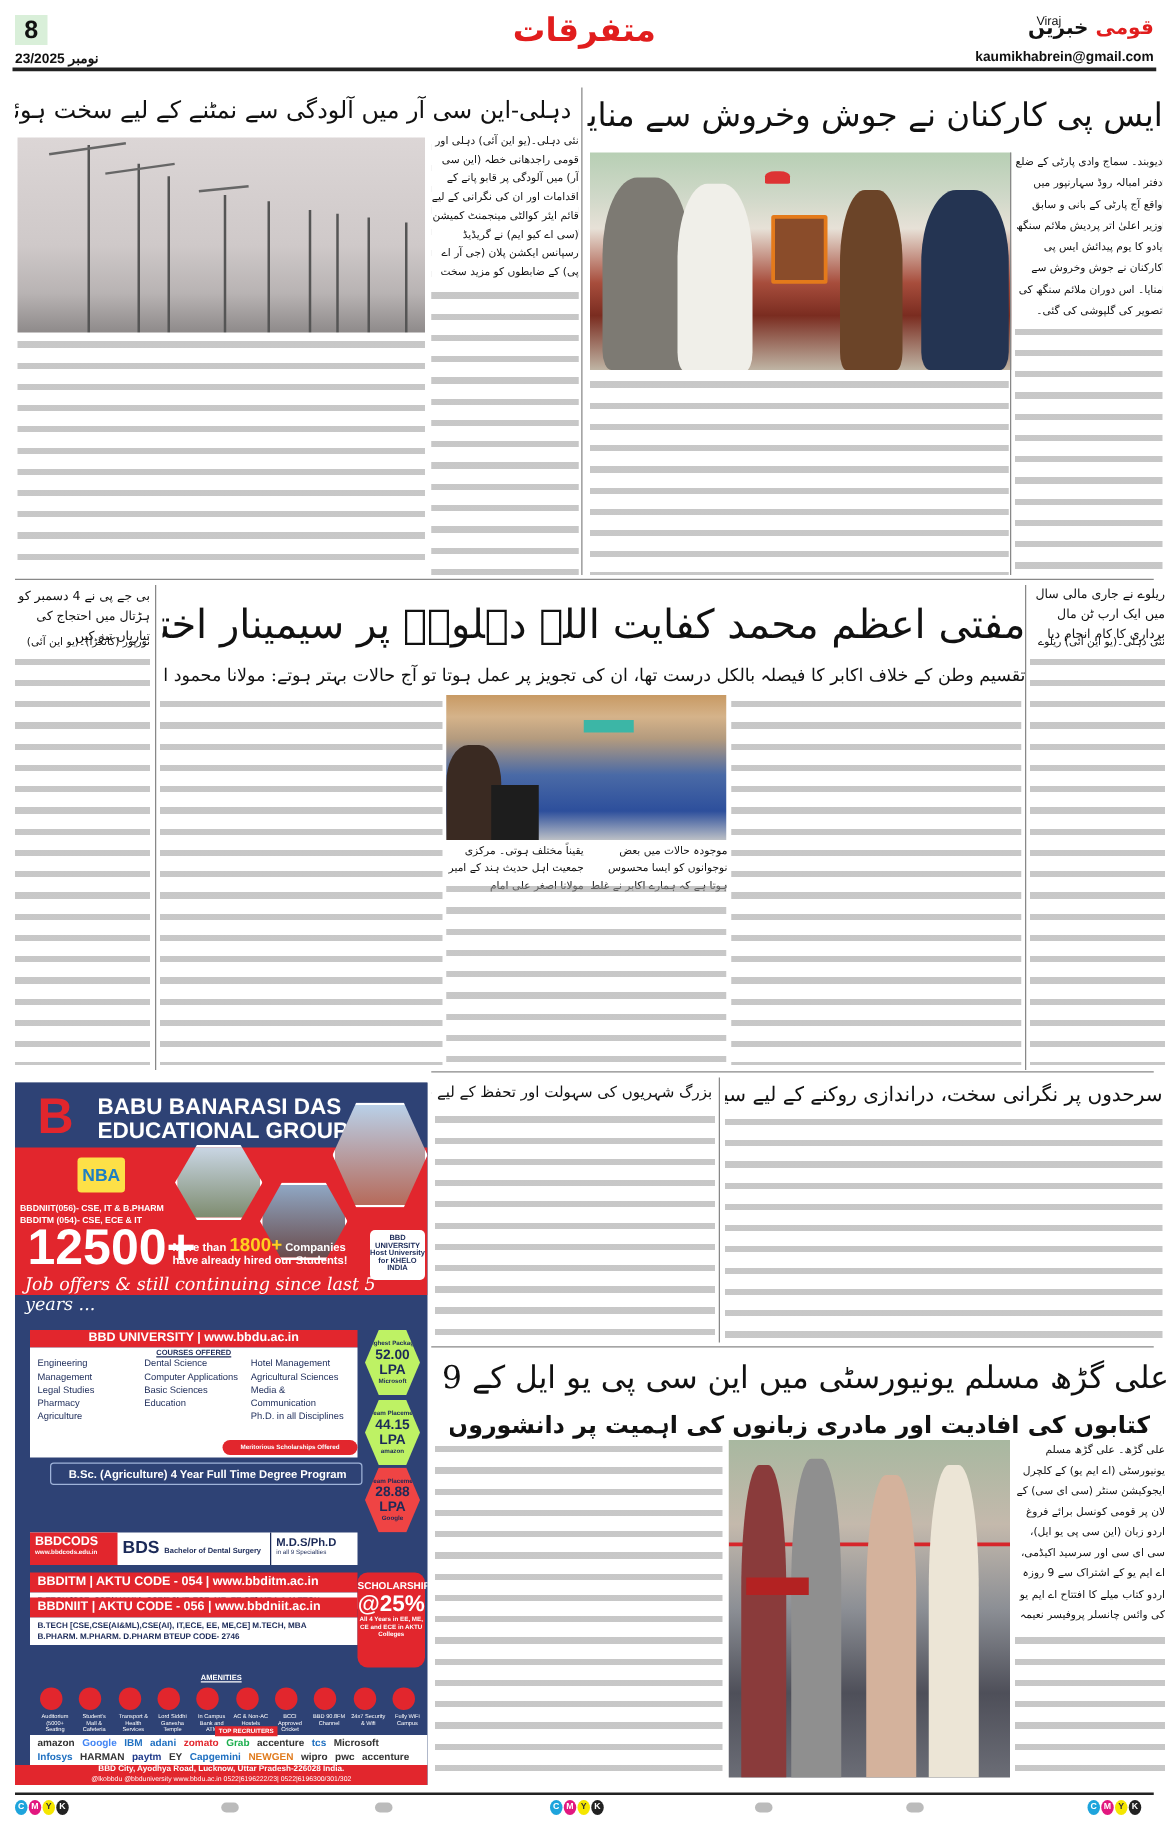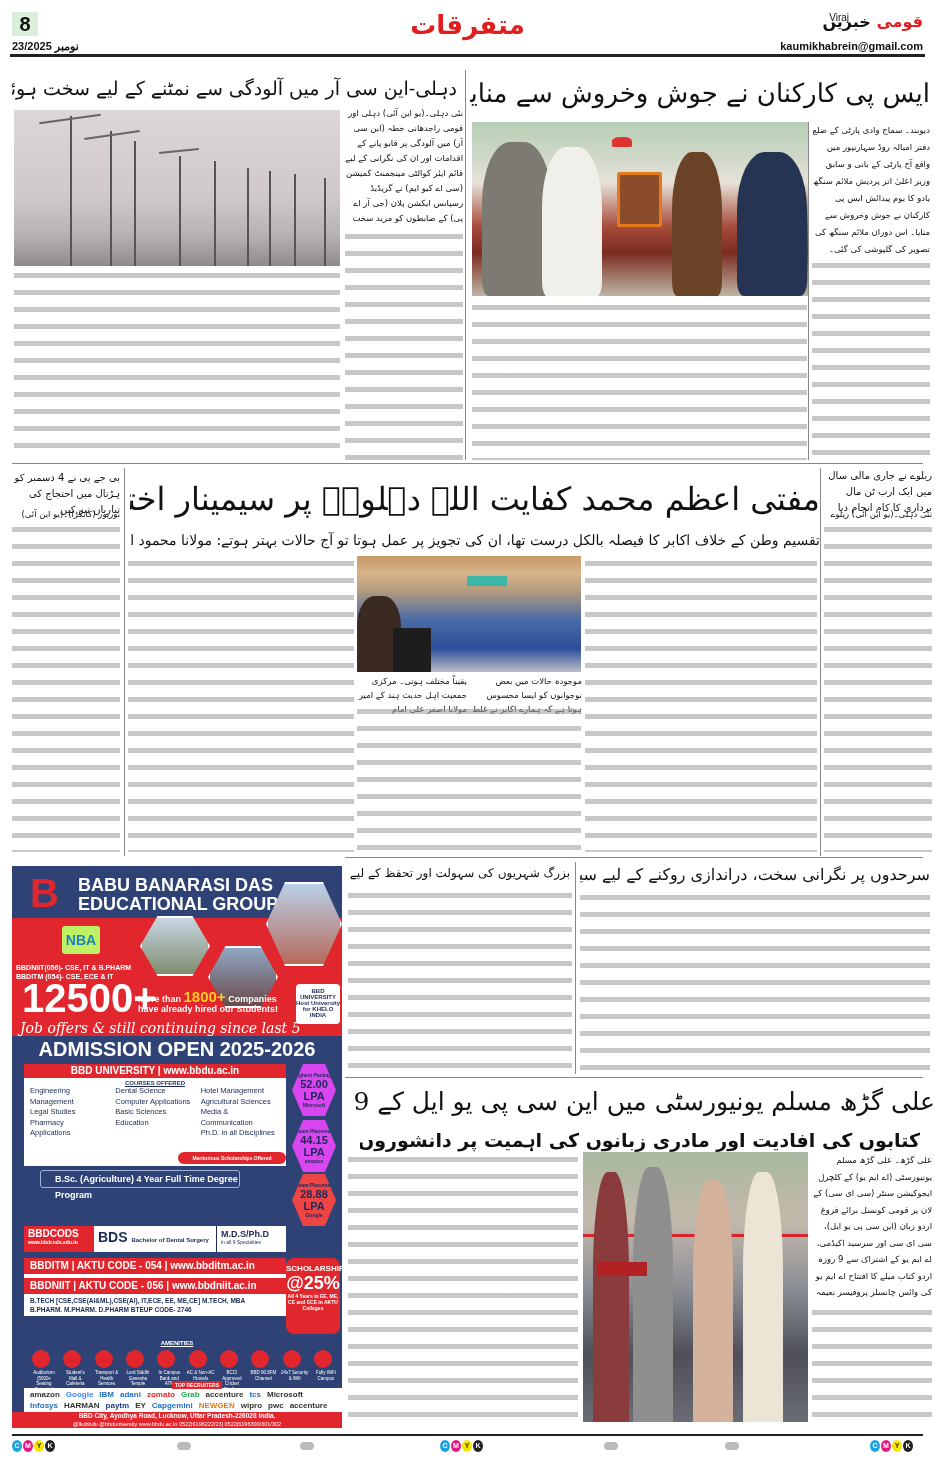--- a/index.html
+++ b/index.html
@@ -40,38 +40,38 @@
 .ph-smog .arm{position:absolute;height:2px;background:#666}
 .ph-hall{left:357px;top:556px;width:224px;height:116px;background:linear-gradient(180deg,#c89a64 0%,#d5b38a 15%,#b49b7e 30%,#4a6aa6 55%,#2d4f9c 80%,#bcc0c6 100%)}
 .ph-amu{left:583px;top:1152px;width:225px;height:270px;background:linear-gradient(180deg,#a8b8a0 0%,#c4b9ac 25%,#8c8f95 50%,#4e4f59 75%,#6b6d76 100%)}
 .ribbon{position:absolute;left:0;right:0;top:82px;height:3px;background:#d6262b}
 
 .ad{left:12px;top:866px;width:330px;height:562px;background:#2e4275;overflow:hidden;font-family:"Liberation Sans",sans-serif;color:#fff}
 .ad .top{position:absolute;left:0;top:0;width:330px;height:58px;background:#2e4275}
 .ad .logo{position:absolute;left:18px;top:6px;width:36px;height:42px;color:#e2262d;font:bold 40px "Liberation Sans",sans-serif;line-height:42px}
 .ad .grp{position:absolute;left:66px;top:10px;font:bold 18px "Liberation Sans",sans-serif;line-height:19px}
 .ad .red1{position:absolute;left:0;top:52px;width:330px;height:118px;background:#e2262d}
-.ad .nba{position:absolute;left:50px;top:60px;width:38px;height:28px;background:#bef264;color:#1d7fc3;font:bold 14px "Liberation Sans",sans-serif;text-align:center;line-height:28px;border-radius:3px}
+.ad .nba{position:absolute;left:50px;top:60px;width:38px;height:28px;background:#fde047;color:#1d7fc3;font:bold 14px "Liberation Sans",sans-serif;text-align:center;line-height:28px;border-radius:3px}
 .ad .codes{position:absolute;left:4px;top:97px;font:bold 7px "Liberation Sans",sans-serif;line-height:9px}
 .ad .big{position:absolute;left:10px;top:112px;font:bold 40px "Liberation Sans",sans-serif;line-height:40px}
 .ad .more{position:absolute;left:126px;top:126px;font:bold 9px "Liberation Sans",sans-serif;line-height:10px}
 .ad .more b{color:#ffcf1f;font-size:15px}
 .ad .job{position:absolute;left:8px;top:154px;font:italic 14px "DejaVu Serif",serif}
 .ad .hex{position:absolute;background:linear-gradient(180deg,#c9d6e4,#7e8c6f);clip-path:polygon(25% 0,75% 0,100% 50%,75% 100%,25% 100%,0 50%);border:2px solid #fff}
 .ad .bbdu{position:absolute;left:284px;top:118px;width:44px;height:40px;background:#fff;color:#1b2a58;font:bold 6px "Liberation Sans",sans-serif;text-align:center;padding-top:4px;border-radius:4px}
 .ad .adm{position:absolute;left:0;top:172px;width:330px;text-align:center;font:bold 20px "Liberation Sans",sans-serif;background:#2e4275}
 .ad .uni{position:absolute;left:12px;top:198px;width:262px;height:14px;background:#e2262d;font:bold 10px "Liberation Sans",sans-serif;text-align:center;line-height:14px}
 .ad .courses{position:absolute;left:12px;top:212px;width:262px;height:88px;background:#fff;color:#1b2a58;font:7.5px "Liberation Sans",sans-serif}
 .ad .courses .ttl{text-align:center;font:bold 6px "Liberation Sans",sans-serif;text-decoration:underline;padding-top:2px}
 .ad .courses .grid{display:flex;padding:0 6px;gap:6px}
 .ad .courses .grid div{flex:1;line-height:10.5px}
 .ad .schol{position:absolute;left:166px;top:286px;width:108px;height:12px;background:#e2262d;font:bold 5px "Liberation Sans",sans-serif;line-height:12px;text-align:center;border-radius:6px}
-.ad .bsc{position:absolute;left:28px;top:304px;width:200px;height:18px;background:#2e4275;border:1px solid #9fb3d9;font:bold 9px "Liberation Sans",sans-serif;line-height:16px;padding-left:14px;border-radius:3px}
+.ad .bsc{position:absolute;left:28px;top:304px;width:250px;height:18px;background:#2e4275;border:1px solid #9fb3d9;font:bold 9px "Liberation Sans",sans-serif;line-height:16px;padding-left:14px;border-radius:3px}
 .ad .ibm{position:absolute;left:12px;top:327px;width:262px;height:28px;background:#e2262d;font:bold 7.5px "Liberation Sans",sans-serif;line-height:12px;padding:2px 8px;border-radius:4px}
-.ad .pk{position:absolute;right:6px;width:44px;height:52px;background:#d946ef;color:#1b2a58;clip-path:polygon(25% 0,75% 0,100% 50%,75% 100%,25% 100%,0 50%);text-align:center;font:bold 5px "Liberation Sans",sans-serif;padding-top:8px}
+.ad .pk{position:absolute;right:6px;width:44px;height:52px;background:#bef264;color:#1b2a58;clip-path:polygon(25% 0,75% 0,100% 50%,75% 100%,25% 100%,0 50%);text-align:center;font:bold 5px "Liberation Sans",sans-serif;padding-top:8px}
 .ad .pk b{display:block;font-size:11px}
 .ad .row{position:absolute;left:12px;width:262px;font:bold 8px "Liberation Sans",sans-serif}
 .ad .rowhead{background:#e2262d;height:16px;line-height:16px;padding-left:6px;font-size:10px}
 .ad .rowbody{background:#fff;color:#1b2a58;padding:2px 6px;font-size:6.5px;line-height:9px}
 .ad .cods{position:absolute;left:12px;top:360px;width:262px;height:26px;background:#fff;color:#1b2a58;display:flex}
 .ad .cods .a{background:#e2262d;color:#fff;width:70px;font:bold 10px "Liberation Sans",sans-serif;padding:2px 4px}
 .ad .cods .b{flex:1;font:bold 14px "Liberation Sans",sans-serif;padding:3px 4px}
 .ad .cods .c{width:70px;font:bold 9px "Liberation Sans",sans-serif;padding:3px 4px;border-left:1px solid #1b2a58}
 .ad .sch{position:absolute;right:2px;top:392px;width:54px;height:76px;background:#e2262d;border-radius:8px;text-align:center;font:bold 8px "Liberation Sans",sans-serif;padding-top:6px}
 .ad .sch b{display:block;font-size:18px;line-height:20px}
@@ -197,31 +197,30 @@
   <div class="hex" style="left:254px;top:16px;width:76px;height:84px;background:linear-gradient(180deg,#b9d0e8,#b66a5a)"></div>
   <div class="nba">NBA</div>
   <div class="codes">
       <div>BBDNIIT(056)- CSE, IT &amp; B.PHARM</div>
       <div>BBDITM (054)- CSE, ECE &amp; IT</div>
     </div>
   <div class="big">12500+</div>
   <div class="more"><span>More than</span> <b>1800+</b> <span>Companies</span><br><span>have already hired our Students!</span></div>
   <div class="job">Job offers &amp; still continuing since last 5 years ...</div>
   <div class="bbdu">BBD UNIVERSITY Host University for KHELO INDIA</div>
-  <div class="adm">ADMISSION OPEN 2025-2026</div>
   <div class="uni">BBD UNIVERSITY | www.bbdu.ac.in</div>
   <div class="courses">
     <div class="ttl">COURSES OFFERED</div>
     <div class="grid">
       <div>
         <div>Engineering</div>
         <div>Management</div>
         <div>Legal Studies</div>
         <div>Pharmacy</div>
-        <div>Applications</div>
+        <div>Agriculture</div>
       </div>
       <div>
         <div>Dental Science</div>
         <div>Computer Applications</div>
         <div>Basic Sciences</div>
         <div>Education</div>
       </div>
       <div>
         <div>Hotel Management</div>
         <div>Agricultural Sciences</div>

